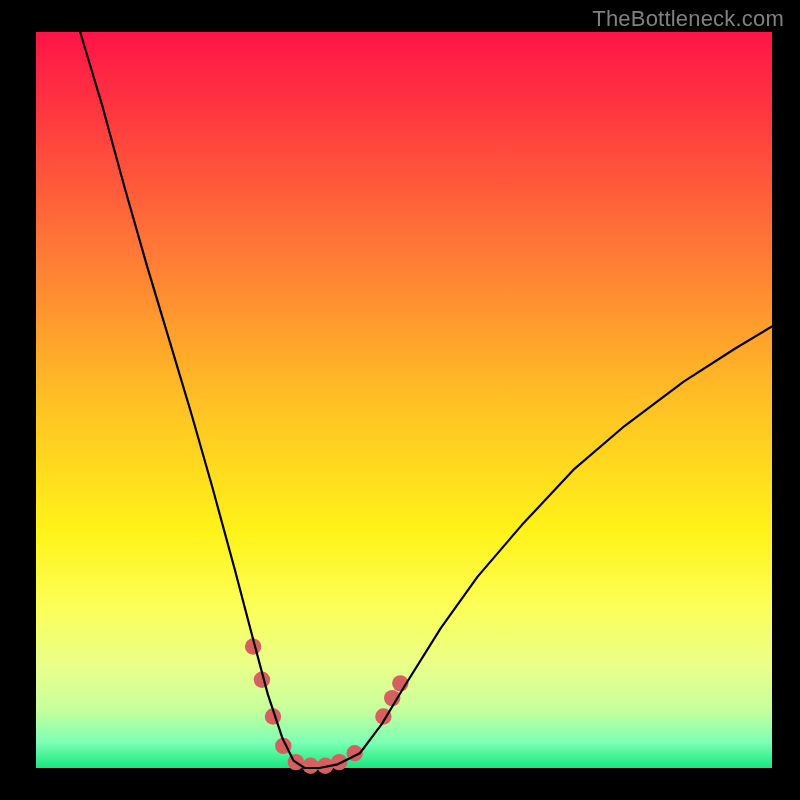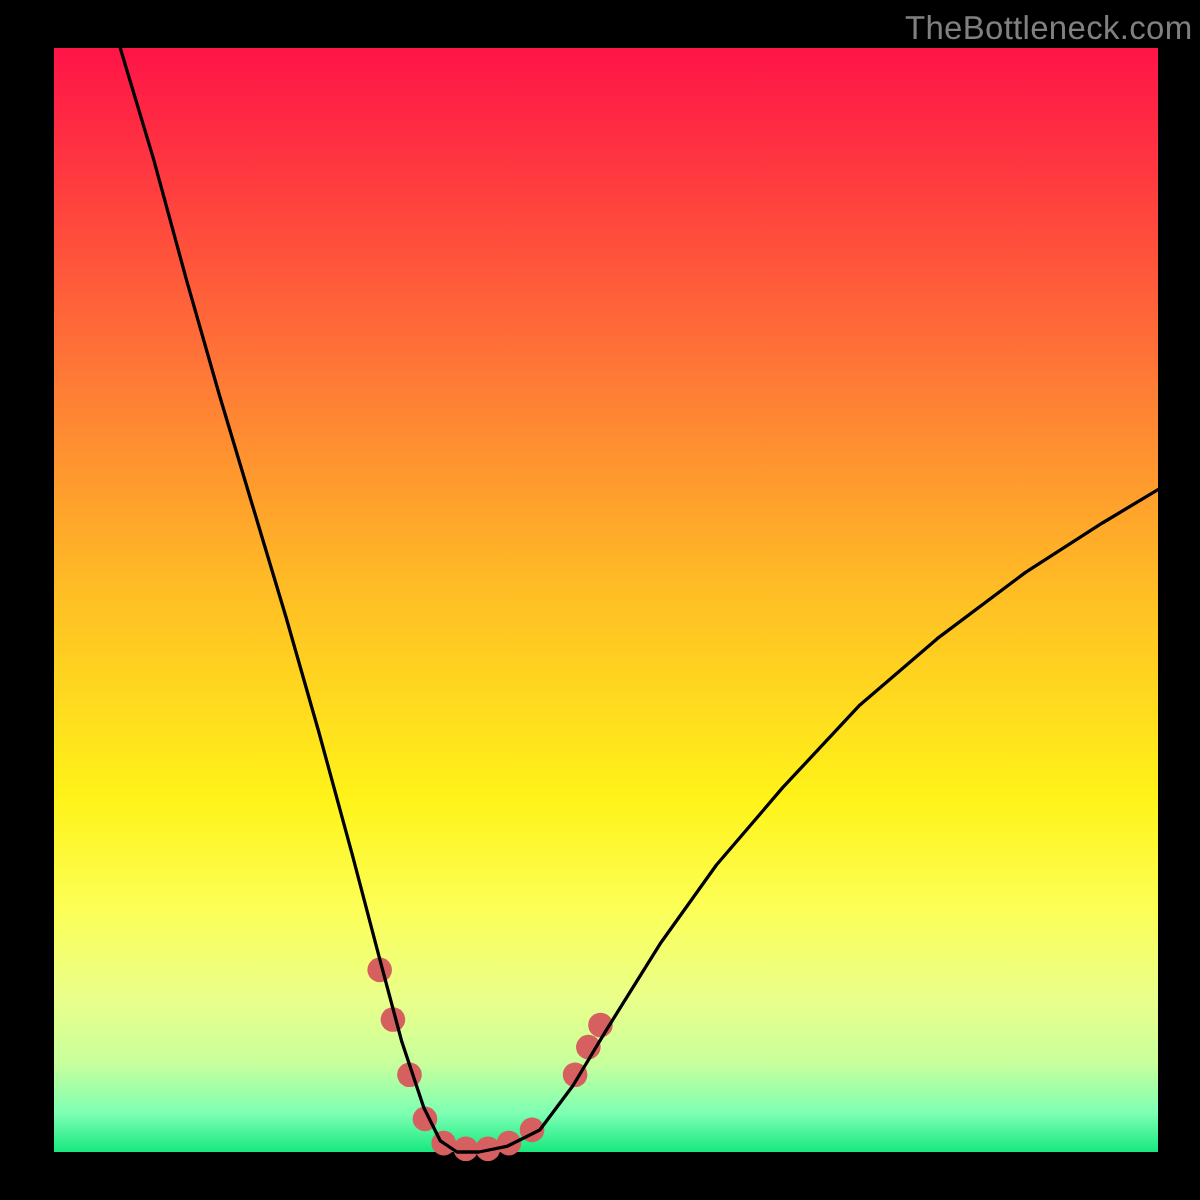--- a/index.html
+++ b/index.html
@@ -11,21 +11,21 @@
     overflow: hidden;
   }
   .chart-container {
     position: relative;
     width: 800px;
     height: 800px;
   }
   .watermark {
     position: absolute;
     top: 6px;
-    right: 5px;
+    right: 16px;
     color: #808080;
     font-family: Arial, Helvetica, sans-serif;
     font-size: 22px;
     z-index: 10;
     letter-spacing: 0.2px;
   }
   svg {
     display: block;
     position: absolute;
     top: 0;

